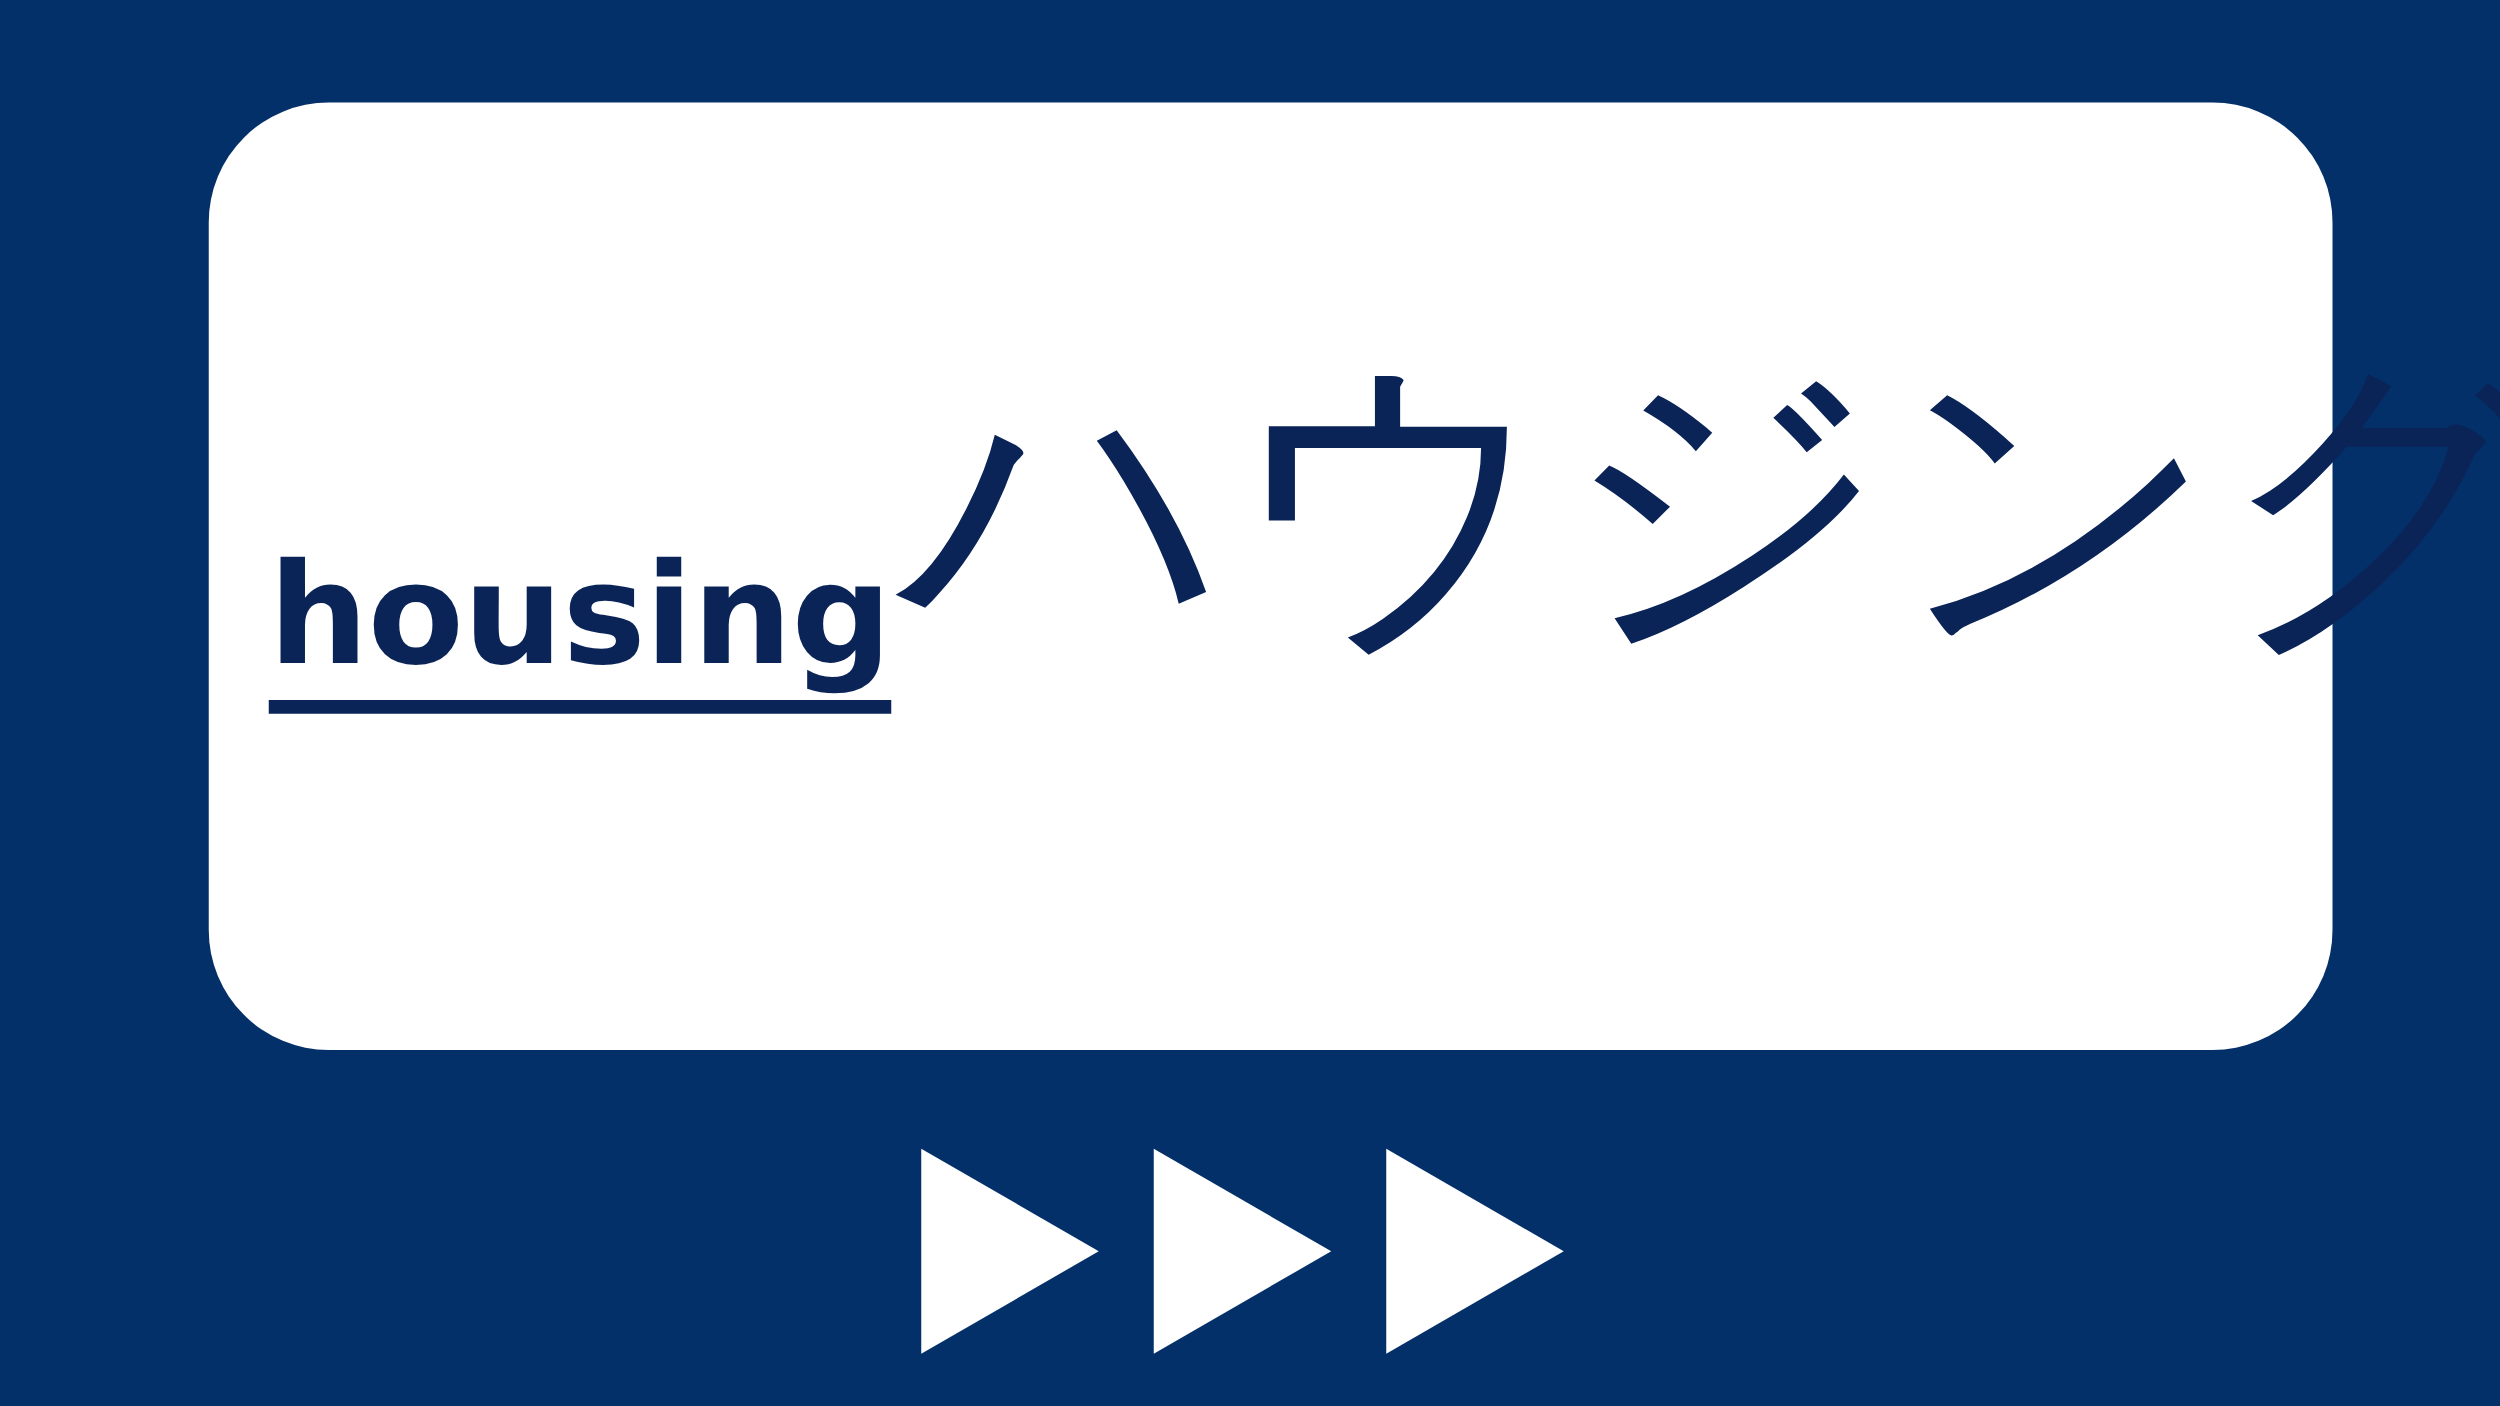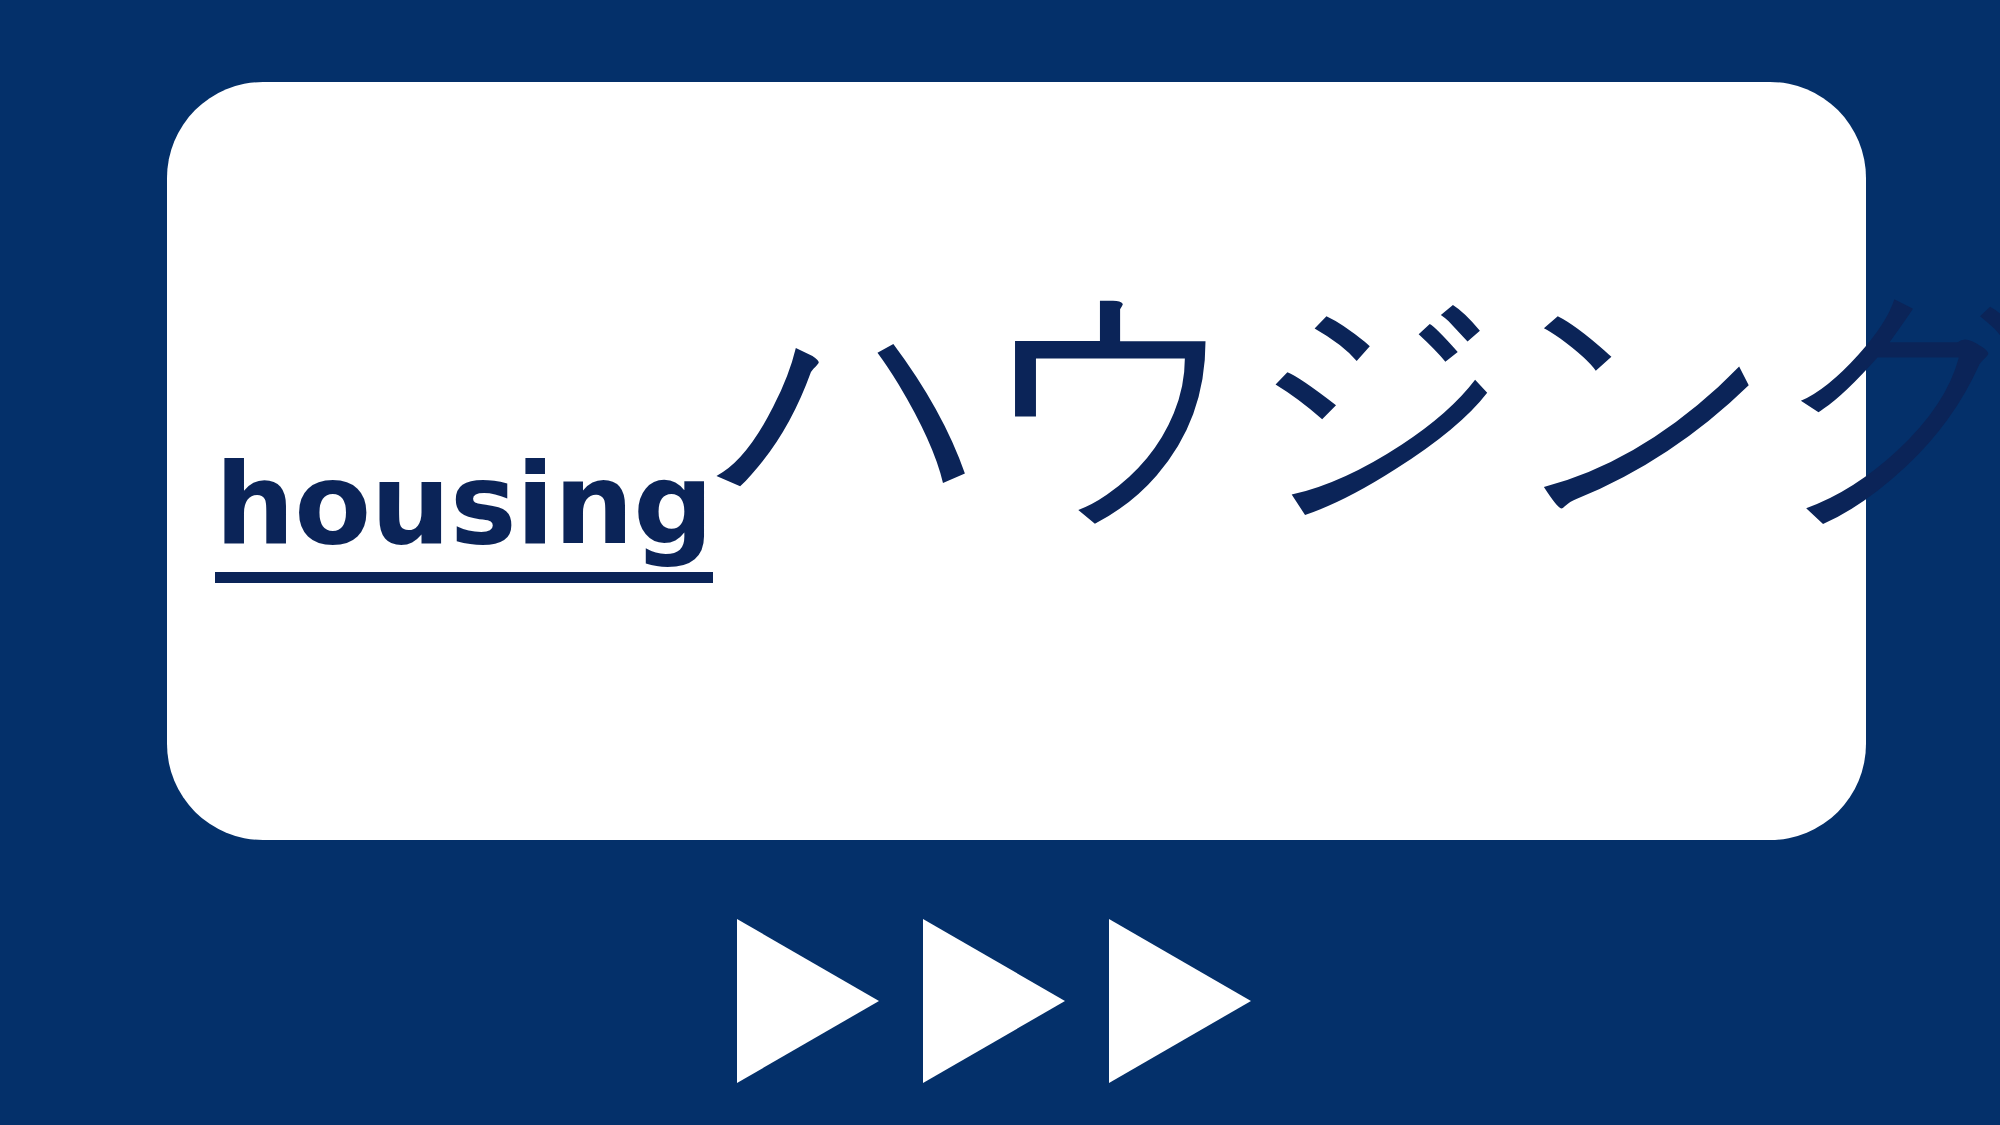--- a/index.html
+++ b/index.html
@@ -43,21 +43,21 @@
     height: 100%;
     display: flex;
     flex-direction: row;
     align-items: baseline;
     justify-content: flex-start;
   }
 
   #reading-wrap {
     position: absolute;
     left: 48px;
-    top: 366px;
+    top: 354px;
     line-height: 1;
     text-align: center;
   }
 
   #reading {
     display: inline-block;
     font-family: "DejaVu Sans", "Liberation Sans", sans-serif;
     font-size: 112px;
     font-weight: 700;
     color: #0b2458;

